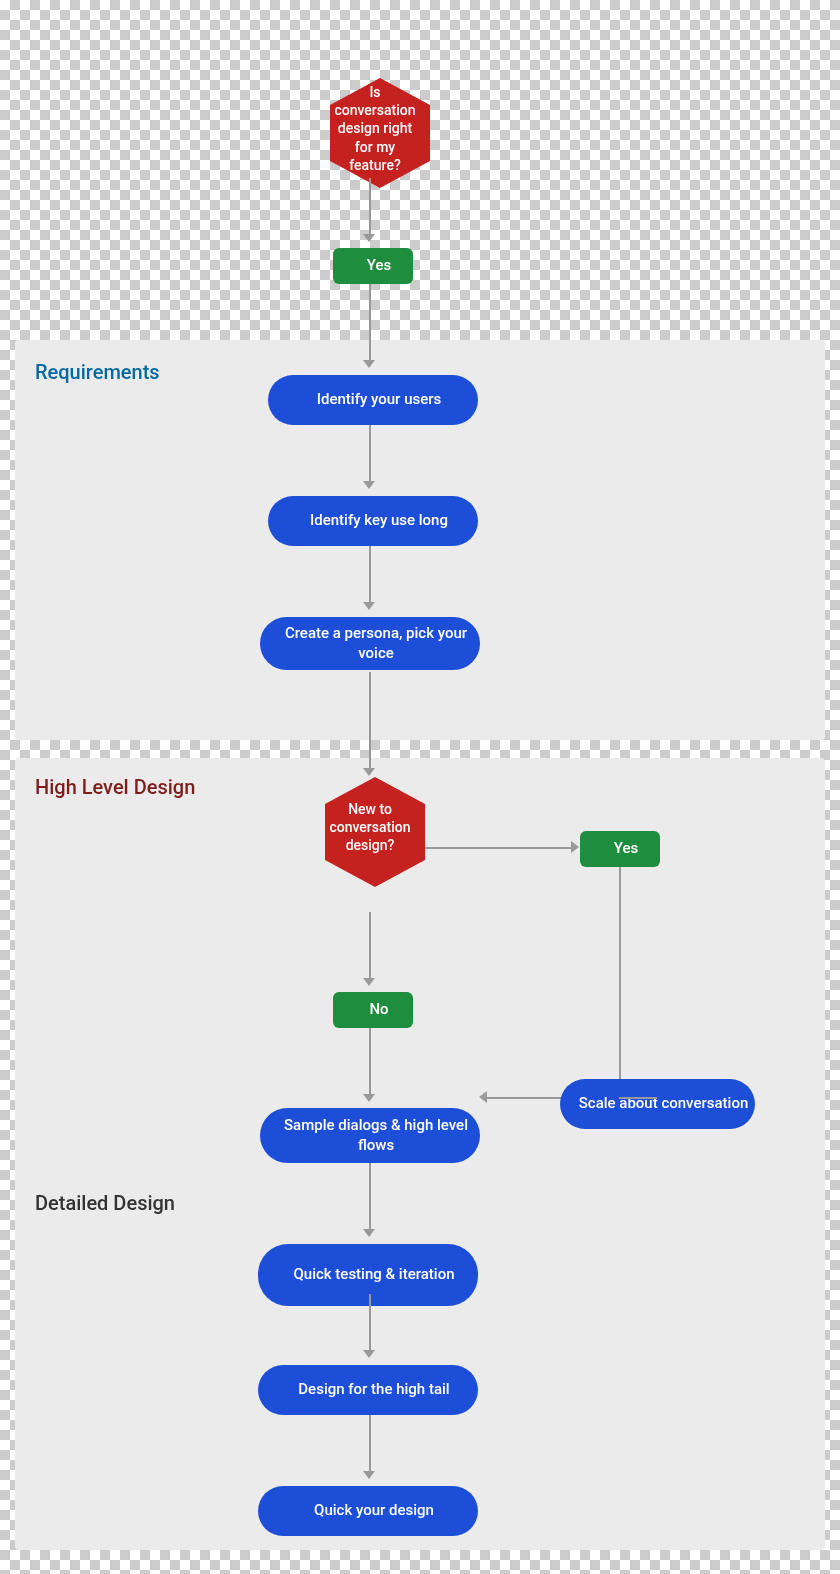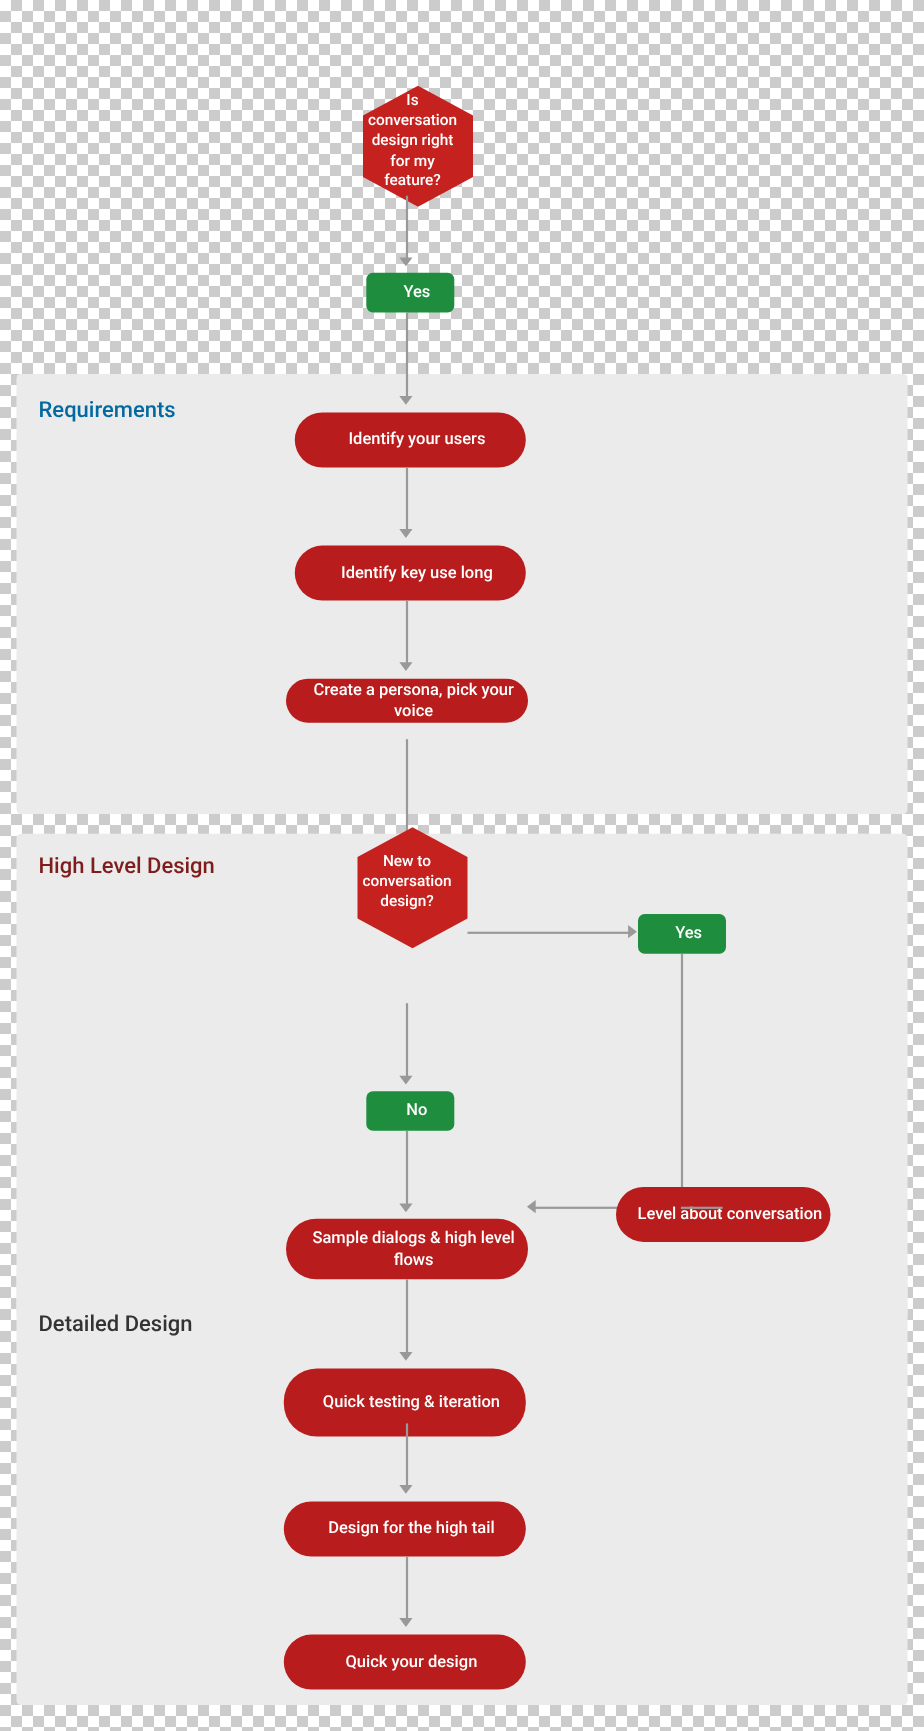--- a/index.html
+++ b/index.html
@@ -134,21 +134,21 @@
       text-align: center;
       border-radius: 30px;
       color: white;
       font-size: 15px;
       font-weight: 500;
       line-height: 1.3;
       padding-left: 12px;
     }
 
     .flow-btn-blue {
-      background: #b91c1c;
+      background: #1d4ed8;
     }
 
     .flow-btn-green {
       background: #1e8e3e;
       border-radius: 6px;
     }
   </style>
 </head>
 <body>
 
@@ -189,28 +189,28 @@
   <div class="connector connector-v" style="left:369px; top:425px; height:60px;"></div>
   <div class="arrow-down" style="left:363px; top:481px;"></div>
 
   <div class="flow-btn flow-btn-blue" style="left:268px; top:496px; width:210px; height:50px;">
     <span>Identify key use long</span>
   </div>
 
   <div class="connector connector-v" style="left:369px; top:546px; height:60px;"></div>
   <div class="arrow-down" style="left:363px; top:602px;"></div>
 
-  <div class="flow-btn flow-btn-blue" style="left:260px; top:617px; width:220px; height:40px;">
+  <div class="flow-btn flow-btn-blue" style="left:260px; top:617px; width:220px; height:53px;">
     <span>Create a persona, pick your voice</span>
   </div>
 
   <div class="connector connector-v" style="left:369px; top:672px; height:100px;"></div>
   <div class="arrow-down" style="left:363px; top:768px;"></div>
 
-  <div class="hexagon" style="left:305px; top:737px; width:130px; height:130px;justify-content:center;">
+  <div class="hexagon" style="left:305px; top:762px; width:130px; height:130px;justify-content:center;">
     <div class="hexagon-inner">
       <svg width="120" height="120" viewBox="0 0 120 120">
         <polygon points="60,5 110,32 110,88 60,115 10,88 10,32" fill="#c5221f"></polygon>
       </svg>
       <div class="hex-text">New to conversation design?</div>
     </div>
   </div>
 
   <div class="connector connector-h" style="left:425px; top:847px; width:150px;"></div>
   <div class="arrow-right" style="left:571px; top:841px;"></div>
@@ -228,21 +228,21 @@
     <span>No</span>
   </div>
 
   <div class="connector connector-v" style="left:369px; top:1028px; height:70px;"></div>
   <div class="arrow-down" style="left:363px; top:1094px;"></div>
 
   <div class="connector connector-h" style="left:485px; top:1097px; width:135px;"></div>
   <div class="arrow-left" style="left:479px; top:1091px;"></div>
 
   <div class="flow-btn flow-btn-blue" style="left:560px; top:1079px; width:195px; height:50px;">
-    <span>Level about conversation</span>
+    <span>Scale about conversation</span>
   </div>
 
   <div class="connector connector-h" style="left:619px; top:1097px; width:38px;"></div>
 
   <div class="flow-btn flow-btn-blue" style="left:260px; top:1108px; width:220px; height:55px;">
     <span>Sample dialogs &amp; high level flows</span>
   </div>
 
   <div class="connector connector-v" style="left:369px; top:1163px; height:70px;"></div>
   <div class="arrow-down" style="left:363px; top:1229px;"></div>

